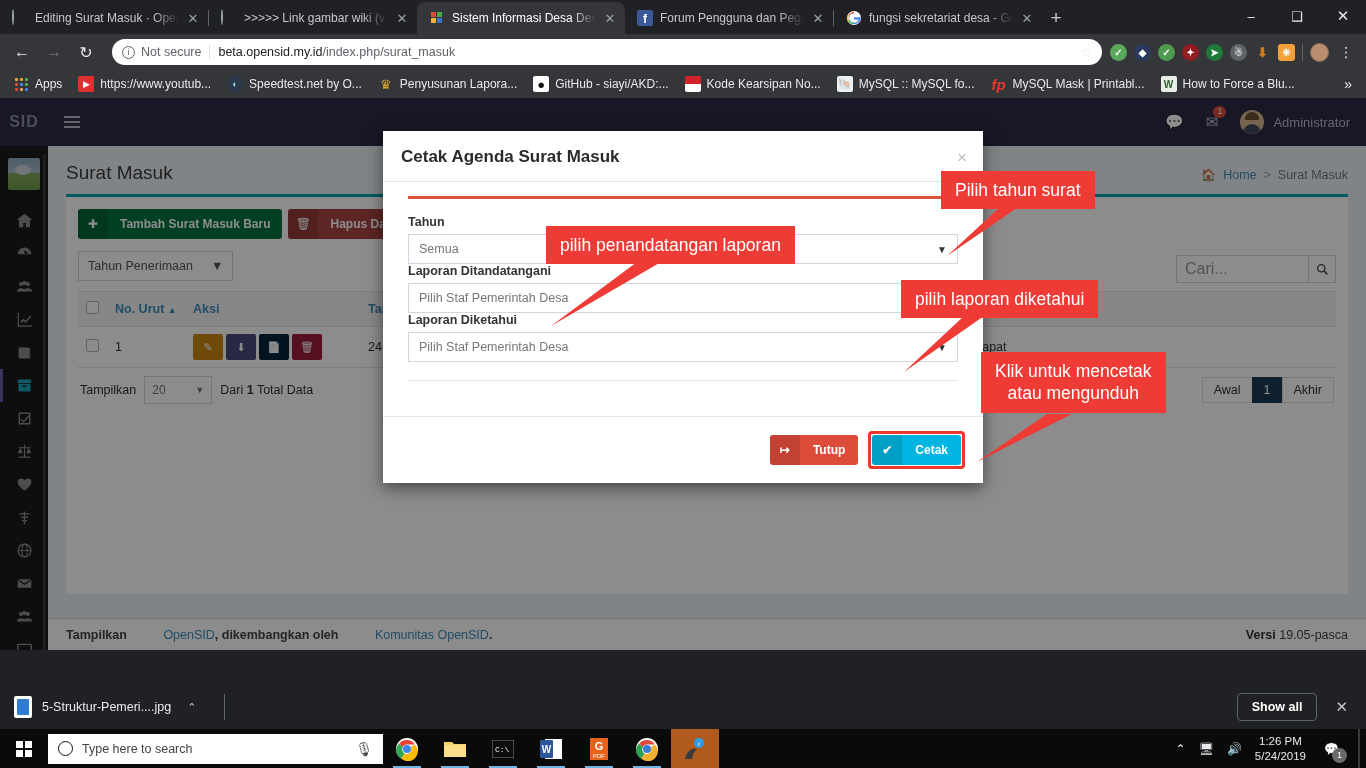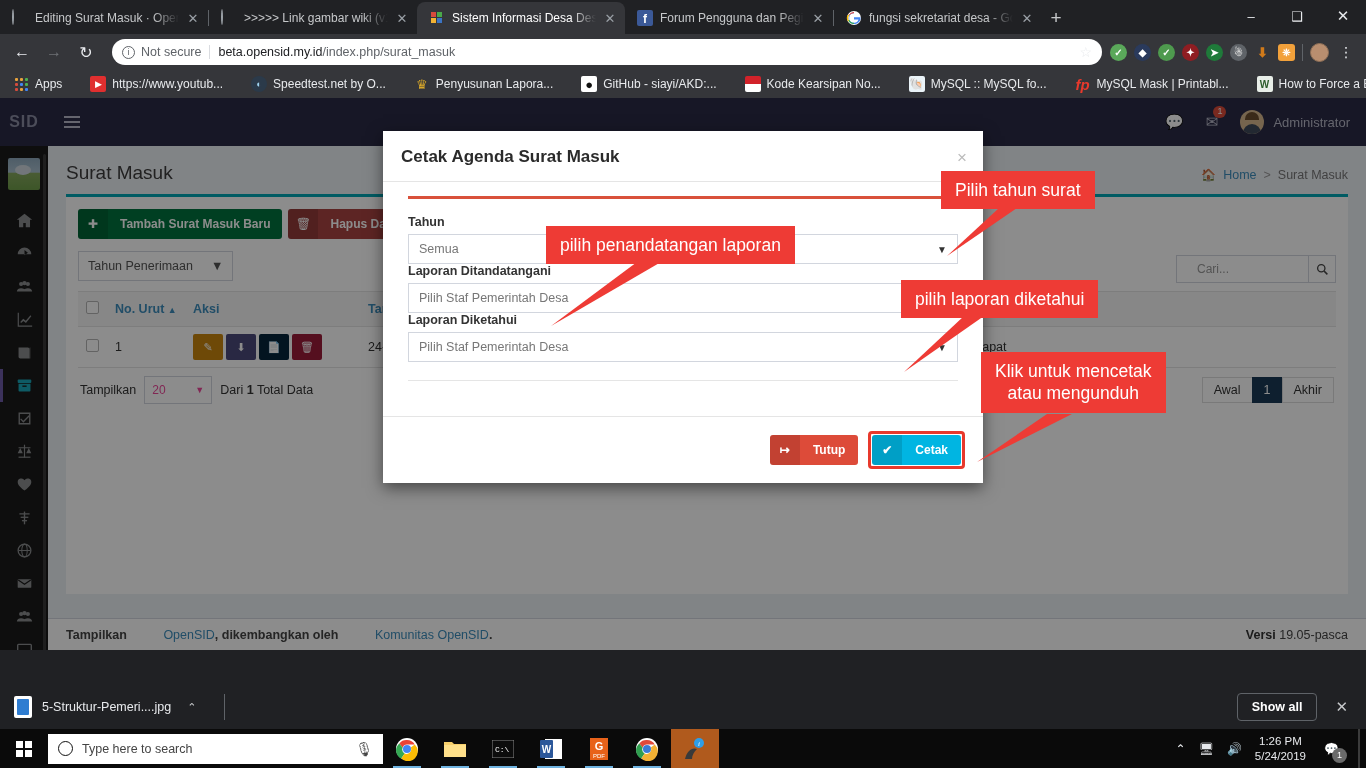--- a/index.html
+++ b/index.html
@@ -72,21 +72,21 @@
   .ext-sep { width: 1px; height: 17px; background: #5f6368; }
   .avatar-ext { width: 19px; height: 19px; border-radius: 50%;
     background: #b98e6f; border: 1px solid #8e6f57; }
   .kebab { color: #e8eaed; font-size: 14px; width: 20px; text-align: center;
     line-height: 0.75; }
 
   
   .bookmarks {
     position: absolute; top: 70px; left: 0; width: 1366px; height: 28px;
     background: #35363a; display: flex; align-items: center;
-    padding: 0 6px; gap: 14px; font-size: 12px; color: #e8eaed;
+    padding: 0 6px; gap: 2px; font-size: 12px; color: #e8eaed;
   }
   .bm { display: flex; align-items: center; gap: 6px; padding: 3px 7px;
     white-space: nowrap; flex: none; }
   .bm-ico { width: 16px; height: 16px; flex: none; border-radius: 2px;
     display: flex; align-items: center; justify-content: center;
     font-size: 9px; color: #fff; }
   .apps-grid { display: grid; grid-template-columns: repeat(3, 3px);
     grid-template-rows: repeat(3, 3px); gap: 2px; }
   .apps-grid i { width: 3px; height: 3px; display: block; border-radius: 1px; }
   .bm-overflow { margin-left: auto; color: #e8eaed; font-size: 14px; padding-right: 8px; }
@@ -182,21 +182,21 @@
 
   .filter-select {
     display: inline-flex; align-items: center; justify-content: space-between;
     min-width: 130px; height: 30px; border: 1px solid #d2d6de; background: #fff;
     padding: 0 9px; font-size: 12.5px; color: #555; gap: 18px;
     margin-bottom: 10px;
   }
   .search-wrap { position: absolute; right: 12px; top: 58px; display: flex; }
   .search-input {
     width: 132px; height: 28px; border: 1px solid #d2d6de; border-right: none;
-    padding: 0 20px; font-size: 12px; color: #999; display: flex; align-items: center;
+    padding: 0 8px; font-size: 16px; color: #999; display: flex; align-items: center;
   }
   .search-btn { width: 28px; height: 28px; border: 1px solid #d2d6de;
     background: #fff; display: flex; align-items: center; justify-content: center;
     color: #444; font-size: 12px; }
 
   table.dt { width: 100%; border-collapse: collapse; font-size: 12.5px; }
   table.dt th {
     background: #f6f6f6; color: #3c8dbc; text-align: left; font-weight: bold;
     padding: 9px 8px; border-bottom: 1px solid #e4e4e4; border-top: 1px solid #e4e4e4;
     white-space: nowrap;
@@ -210,21 +210,21 @@
     justify-content: center; color: #fff; font-size: 11px; border-radius: 2px;
   }
   .a1 { background: #c8860d; } .a2 { background: #4b4a7a; }
   .a3 { background: #07263b; } .a4 { background: #9c1c3a; }
 
   .tablefoot { display: flex; align-items: center; padding: 8px 2px;
     font-size: 12.5px; color: #333; }
   .showsel {
     display: inline-flex; align-items: center; justify-content: space-between;
     width: 68px; height: 28px; border: 1px solid #d2d6de; padding: 0 7px;
-    margin: 0 8px; font-size: 12px; color: #ec4899;
+    margin: 0 8px; font-size: 12px; color: #737373;
   }
   .pager { margin-left: auto; display: flex; }
   .pager span { padding: 5px 11px; border: 1px solid #ddd; margin-left: -1px;
     font-size: 12.5px; color: #333; background: #fff; }
   .pager span.cur { background: #1b3a57; color: #fff; border-color: #1b3a57; }
 
   .footer {
     position: absolute; left: 48px; bottom: 0; width: 1318px; height: 32px;
     background: #fff; border-top: 1px solid #d2d6de;
     display: flex; align-items: center; padding: 0 18px; font-size: 12.5px; color: #444;

